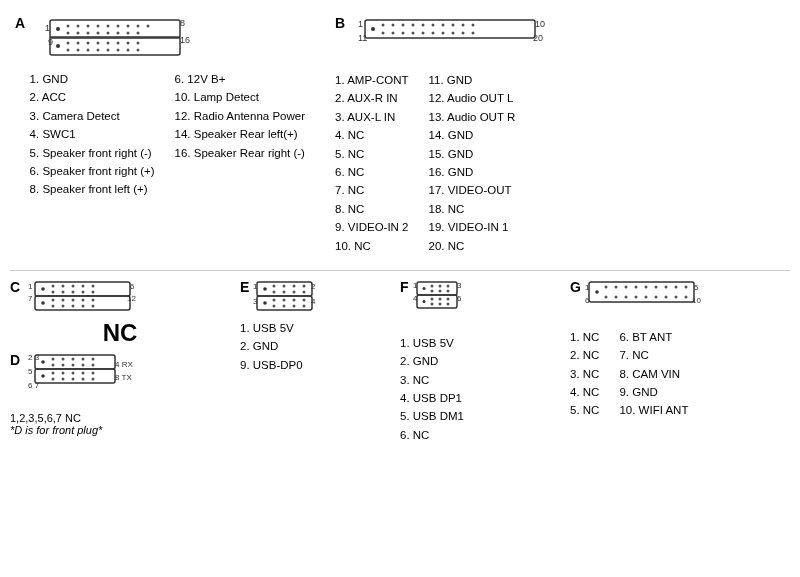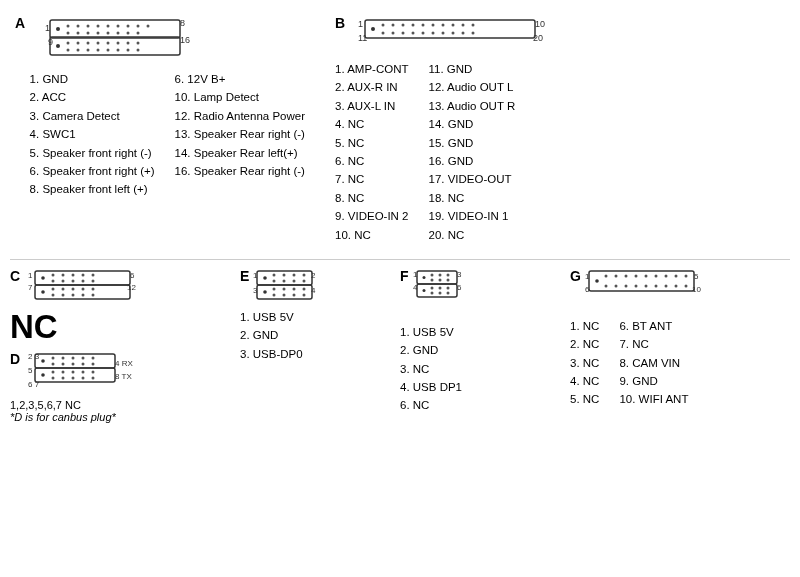--- a/index.html
+++ b/index.html
@@ -84,22 +84,23 @@
       flex: 1;
     }
 
     .section-label {
       font-weight: bold;
       font-size: 14px;
       margin-bottom: 3px;
     }
 
     .nc-text {
-      font-size: 33px;
+      font-size: 24px;
       font-weight: bold;
+      text-align: center;
       margin: 5px 0;
     }
 
     .note-text {
       font-size: 11px;
       font-style: italic;
     }
 
     .divider-line {
       border-top: 1px solid #ccc;
@@ -174,21 +175,20 @@
           <li>3. Camera Detect</li>
           <li>4. SWC1</li>
           <li>5. Speaker front right (-)</li>
           <li>6. Speaker front right (+)</li>
           <li>8. Speaker front left (+)</li>
         </ul>
         <ul class="pin-list">
           <li>6. 12V B+</li>
           <li>10. Lamp Detect</li>
           <li>12. Radio Antenna Power</li>
-          <li>13. Speaker Rear right (-)</li>
           <li>14. Speaker Rear left(+)</li>
           <li>16. Speaker Rear right (-)</li>
         </ul>
       </div>
     </div>
 
     <div class="connector-b" style="margin-left:20px;">
       <div style="display:flex; align-items:flex-start; gap:5px; margin-bottom:3px;">
         <span class="section-label">B</span>
         <svg width="200" height="40" class="connector-svg">
@@ -218,21 +218,21 @@
           <circle cx="113" cy="18" r="1.5" fill="#555"></circle>
           <circle cx="123" cy="18" r="1.5" fill="#555"></circle>
 
           <text x="8" y="12" font-size="9" fill="#333">1</text>
           <text x="185" y="12" font-size="9" fill="#333">10</text>
           <text x="8" y="26" font-size="9" fill="#333">11</text>
           <text x="183" y="26" font-size="9" fill="#333">20</text>
         </svg>
       </div>
 
-      <div class="pin-list-container" style="margin-top:5px;">
+      <div class="pin-list-container" style="margin-top:16px;">
         <ul class="pin-list">
           <li>1. AMP-CONT</li>
           <li>2. AUX-R IN</li>
           <li>3. AUX-L IN</li>
           <li>4. NC</li>
           <li>5. NC</li>
           <li>6. NC</li>
           <li>7. NC</li>
           <li>8. NC</li>
           <li>9. VIDEO-IN 2</li>
@@ -328,22 +328,22 @@
             <circle cx="70" cy="27" r="1.5" fill="#555"></circle>
 
             <text x="5" y="8" font-size="8" fill="#333">2 3</text>
             <text x="5" y="22" font-size="8" fill="#333">5</text>
             <text x="92" y="15" font-size="8" fill="#333">4 RX</text>
             <text x="92" y="28" font-size="8" fill="#333">8 TX</text>
             <text x="5" y="36" font-size="8" fill="#333">6 7</text>
           </svg>
         </div>
       </div>
-      <div style="font-size:11px; margin-top:3px;">1,2,3,5,6,7 NC</div>
-      <div class="note-text" style="font-size:11px;">*D is for canbus plug*</div>
+      <div style="font-size:11px; margin-top:15px;">1,2,3,5,6,7 NC</div>
+      <div class="note-text" style="font-size:11px;">*D is for front plug*</div>
     </div>
 
     <div class="bottom-middle-e">
       <div style="display:flex; align-items:flex-start; gap:3px; margin-bottom:5px;">
         <span class="section-label">E</span>
         <svg width="70" height="35" class="connector-svg">
           <rect x="5" y="3" width="55" height="14" rx="2" fill="none" stroke="#333" stroke-width="1.5"></rect>
           <circle cx="13" cy="10" r="1.8" fill="#333"></circle>
           <circle cx="22" cy="7" r="1.5" fill="#555"></circle>
           <circle cx="32" cy="7" r="1.5" fill="#555"></circle>
@@ -365,21 +365,21 @@
           <circle cx="52" cy="21" r="1.5" fill="#555"></circle>
           <circle cx="22" cy="27" r="1.5" fill="#555"></circle>
           <circle cx="32" cy="27" r="1.5" fill="#555"></circle>
           <circle cx="42" cy="27" r="1.5" fill="#555"></circle>
           <circle cx="52" cy="27" r="1.5" fill="#555"></circle>
         </svg>
       </div>
       <ul class="pin-list">
         <li>1. USB 5V</li>
         <li>2. GND</li>
-        <li>3. USB-DP0</li>
+        <li>9. USB-DP0</li>
       </ul>
     </div>
 
     <div class="bottom-middle-f">
       <div style="display:flex; align-items:flex-start; gap:3px; margin-bottom:5px;">
         <span class="section-label">F</span>
         <svg width="80" height="50" class="connector-svg">
 
           <rect x="5" y="3" width="40" height="13" rx="2" fill="none" stroke="#333" stroke-width="1.5"></rect>
           <circle cx="12" cy="9.5" r="1.5" fill="#333"></circle>
@@ -401,20 +401,21 @@
           <circle cx="20" cy="25" r="1.5" fill="#555"></circle>
           <circle cx="28" cy="25" r="1.5" fill="#555"></circle>
           <circle cx="36" cy="25" r="1.5" fill="#555"></circle>
         </svg>
       </div>
       <ul class="pin-list">
         <li>1. USB 5V</li>
         <li>2. GND</li>
         <li>3. NC</li>
         <li>4. USB DP1</li>
+        <li>5. USB DM1</li>
         <li>6. NC</li>
       </ul>
     </div>
 
     <div class="bottom-right-g">
       <div style="display:flex; align-items:flex-start; gap:3px; margin-bottom:5px;">
         <span class="section-label">G</span>
         <svg width="120" height="30" class="connector-svg">
           <rect x="5" y="3" width="105" height="20" rx="2" fill="none" stroke="#333" stroke-width="1.5"></rect>
           <circle cx="13" cy="13" r="1.8" fill="#333"></circle>

